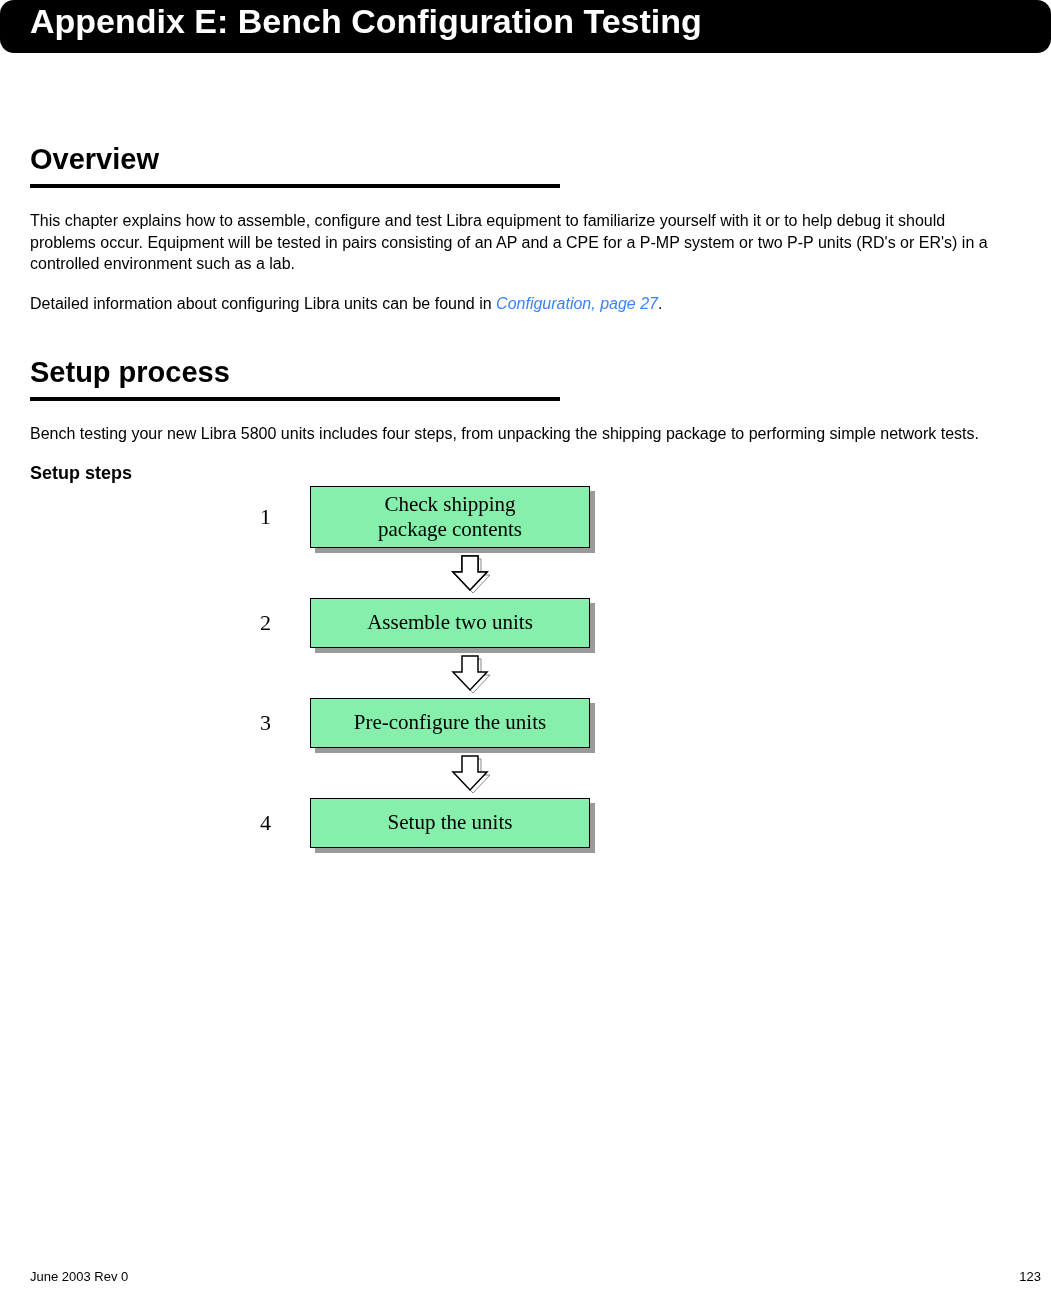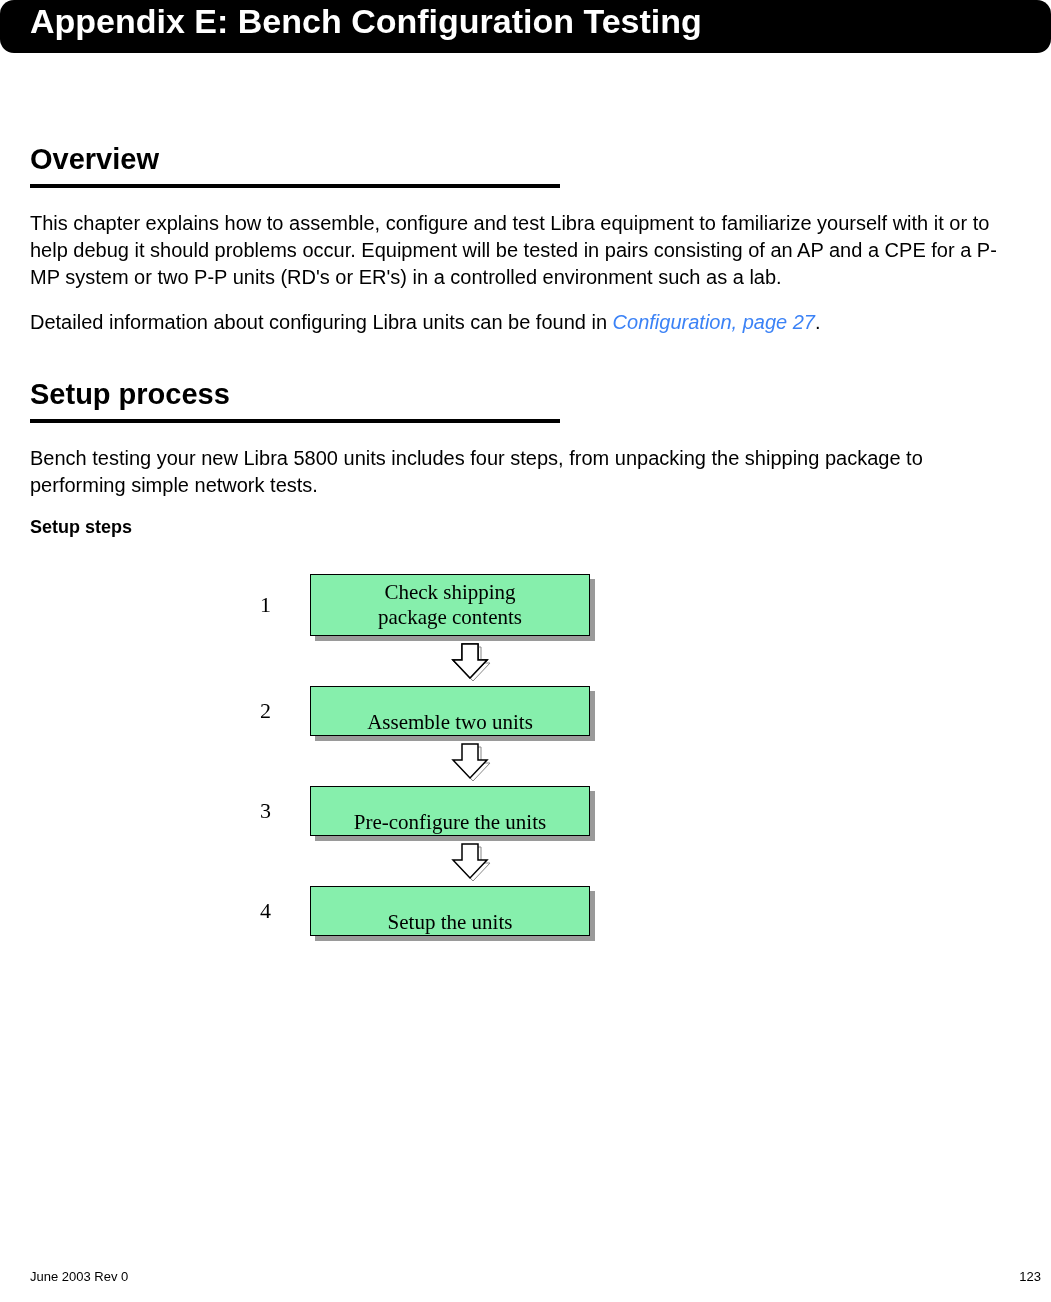--- a/index.html
+++ b/index.html
@@ -26,34 +26,34 @@
       font-weight: bold;
       margin-bottom: 8px;
     }
     .heading-rule {
       height: 4px;
       background: black;
       width: 530px;
       margin-bottom: 22px;
     }
     .body-text {
-      font-size: 20px;
+      font-size: 16px;
       line-height: 1.35;
       margin-bottom: 18px;
     }
     .link {
       color: #3b82f6;
       font-style: italic;
     }
     .section-gap { margin-top: 42px; }
     .figure-label {
       font-size: 18px;
       font-weight: bold;
       margin-top: 10px;
-      margin-bottom: 36px;
+      margin-bottom: 2px;
     }
     .flowchart {
       display: flex;
       flex-direction: column;
       align-items: center;
       margin-left: 200px;
       width: 400px;
     }
     .flow-row {
       display: flex;
@@ -85,21 +85,21 @@
       border: 1.5px solid black;
       font-family: 'Times New Roman', Times, serif;
       font-size: 21px;
       text-align: center;
       display: flex;
       align-items: center;
       justify-content: center;
       line-height: 1.2;
     }
     .box-tall { height: 62px; }
-    .box-short { height: 50px; align-items: flex-end; }
+    .box-short { height: 50px; }
     .arrow-row {
       display: flex;
       justify-content: center;
       padding-left: 80px;
       width: 100%;
       height: 50px;
       align-items: center;
     }
     .arrow-svg {
       width: 46px;

